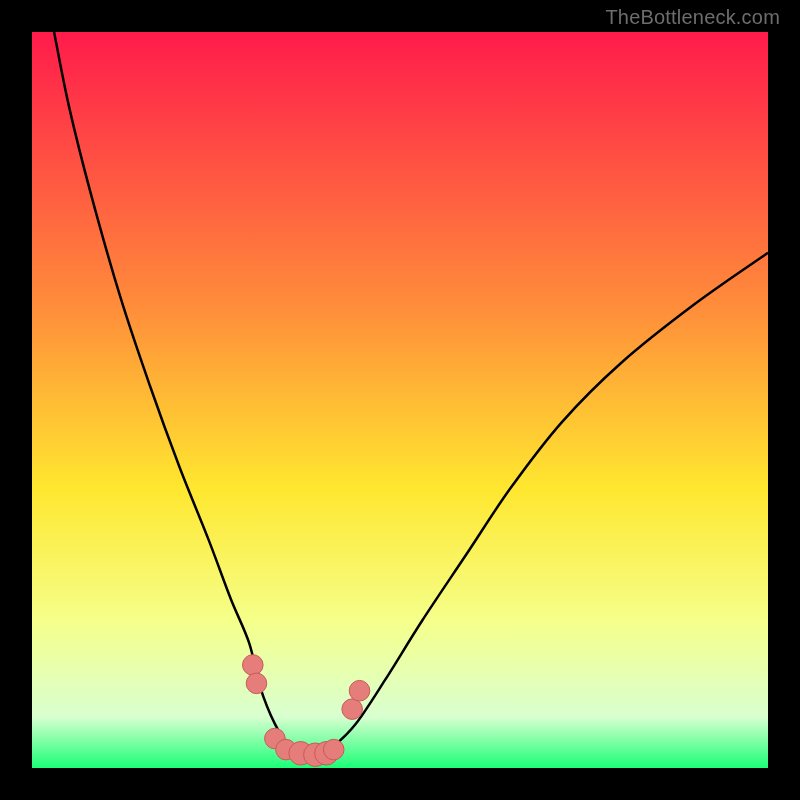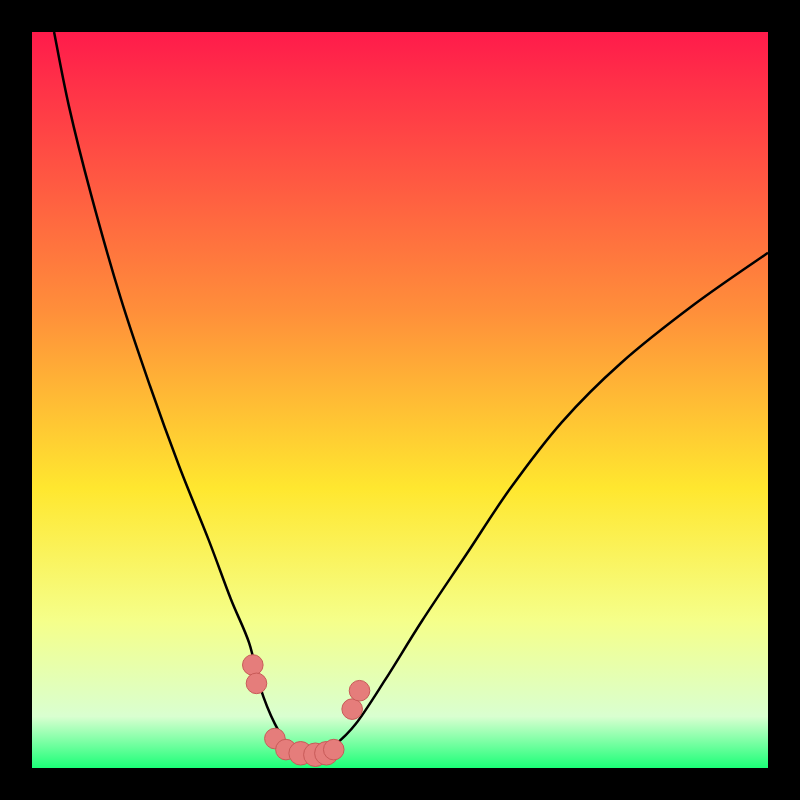--- a/index.html
+++ b/index.html
@@ -34,20 +34,21 @@
     color: #6d6d6d;
     font-size: 20px;
     letter-spacing: 0.2px;
     font-weight: 400;
   }
 </style>
 </head>
 <body>
 
 <div class="frame">
+  <div class="watermark">TheBottleneck.com</div>
 
   <svg class="plot" viewBox="0 0 736 736" preserveAspectRatio="none">
     <defs>
       <linearGradient id="bg-grad" x1="0" y1="0" x2="0" y2="1">
 
       <stop offset="0.0%" stop-color="#ff1b4b"></stop>
           <stop offset="38.0%" stop-color="#ff8f3a"></stop>
           <stop offset="62.0%" stop-color="#ffe72f"></stop>
           <stop offset="80.0%" stop-color="#f5ff8a"></stop>
           <stop offset="93.0%" stop-color="#d9ffd0"></stop>

